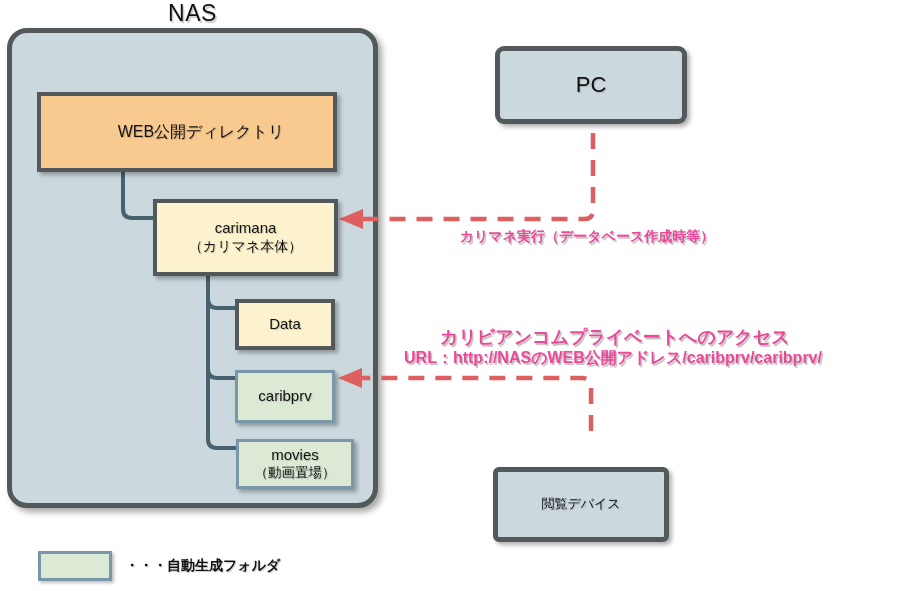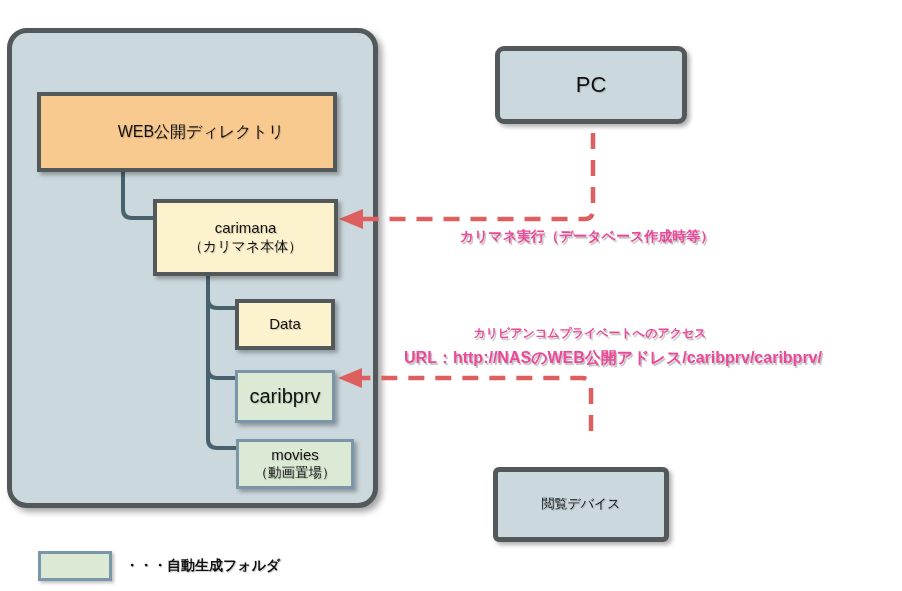--- a/index.html
+++ b/index.html
@@ -44,21 +44,21 @@
     left:153px;top:180px;width:185px;height:77px;
     background:var(--cream);border:4px solid var(--border-dark);font-size:15px;
   }
   .carimana .sub{font-size:14px;}
   .data-box{
     left:235px;top:280px;width:100px;height:51px;
     background:var(--cream);border:4px solid var(--border-dark);font-size:15px;
   }
   .caribprv-box{
     left:235px;top:351px;width:100px;height:53px;
-    background:var(--green);border:3px solid var(--green-border);font-size:20px;
+    background:var(--green);border:3px solid var(--green-border);font-size:15px;
   }
   .movies-box{
     left:236px;top:420px;width:118px;height:50px;
     background:var(--green);border:3px solid var(--green-border);font-size:15px;
   }
   .movies-box .sub{font-size:13.5px;}
   .pc-box{
     left:495px;top:27px;width:192px;height:78px;
     background:var(--nas-fill);border:5px solid var(--border-dark);
     border-radius:9px;font-size:22px;
@@ -67,37 +67,38 @@
     left:493px;top:448px;width:176px;height:75px;
     background:var(--nas-fill);border:5px solid var(--border-dark);
     border-radius:6px;font-size:13px;
   }
   .wires{position:absolute;left:0;top:0;width:902px;height:591px;pointer-events:none;}
   .annotation{
     position:absolute;text-align:center;font-weight:bold;color:#ec4899;
     text-shadow:1.5px 1.5px 1px rgba(0,0,0,.25);white-space:nowrap;
   }
   .pc-arrow-label{left:437px;top:228px;width:300px;font-size:14px;}
-  .access-label{left:440px;top:325px;width:300px;font-size:12px;}
+  .access-label{left:440px;top:325px;width:300px;font-size:18px;}
   .access-url{left:397px;top:348px;width:432px;font-size:16px;}
   .legend{
     position:absolute;left:38px;top:551px;display:flex;align-items:center;gap:13px;
   }
   .legend-swatch{
     width:74px;height:30px;box-sizing:border-box;
     background:var(--green);border:3px solid var(--green-border);
     box-shadow:2px 2px 3px rgba(0,0,0,.25);
   }
   .legend-text{font-size:14px;font-weight:bold;text-shadow:1px 1px 1px rgba(0,0,0,.2);}
 </style>
 </head>
 <body>
 
 <div class="canvas">
 
+  <div class="nas-label">NAS</div>
   <div class="nas-container"></div>
 
   <svg class="wires" width="902" height="591" viewBox="0 0 902 591">
 
     <g stroke="#47626D" stroke-width="4" fill="none">
       <path d="M123 152 L123 209 Q123 218 132 218 L154 218"></path>
       <path d="M208 256 L208 299 Q208 308 217 308 L236 308"></path>
       <path d="M208 256 L208 369 Q208 378 217 378 L236 378"></path>
       <path d="M208 256 L208 439 Q208 448 217 448 L237 448"></path>
     </g>

